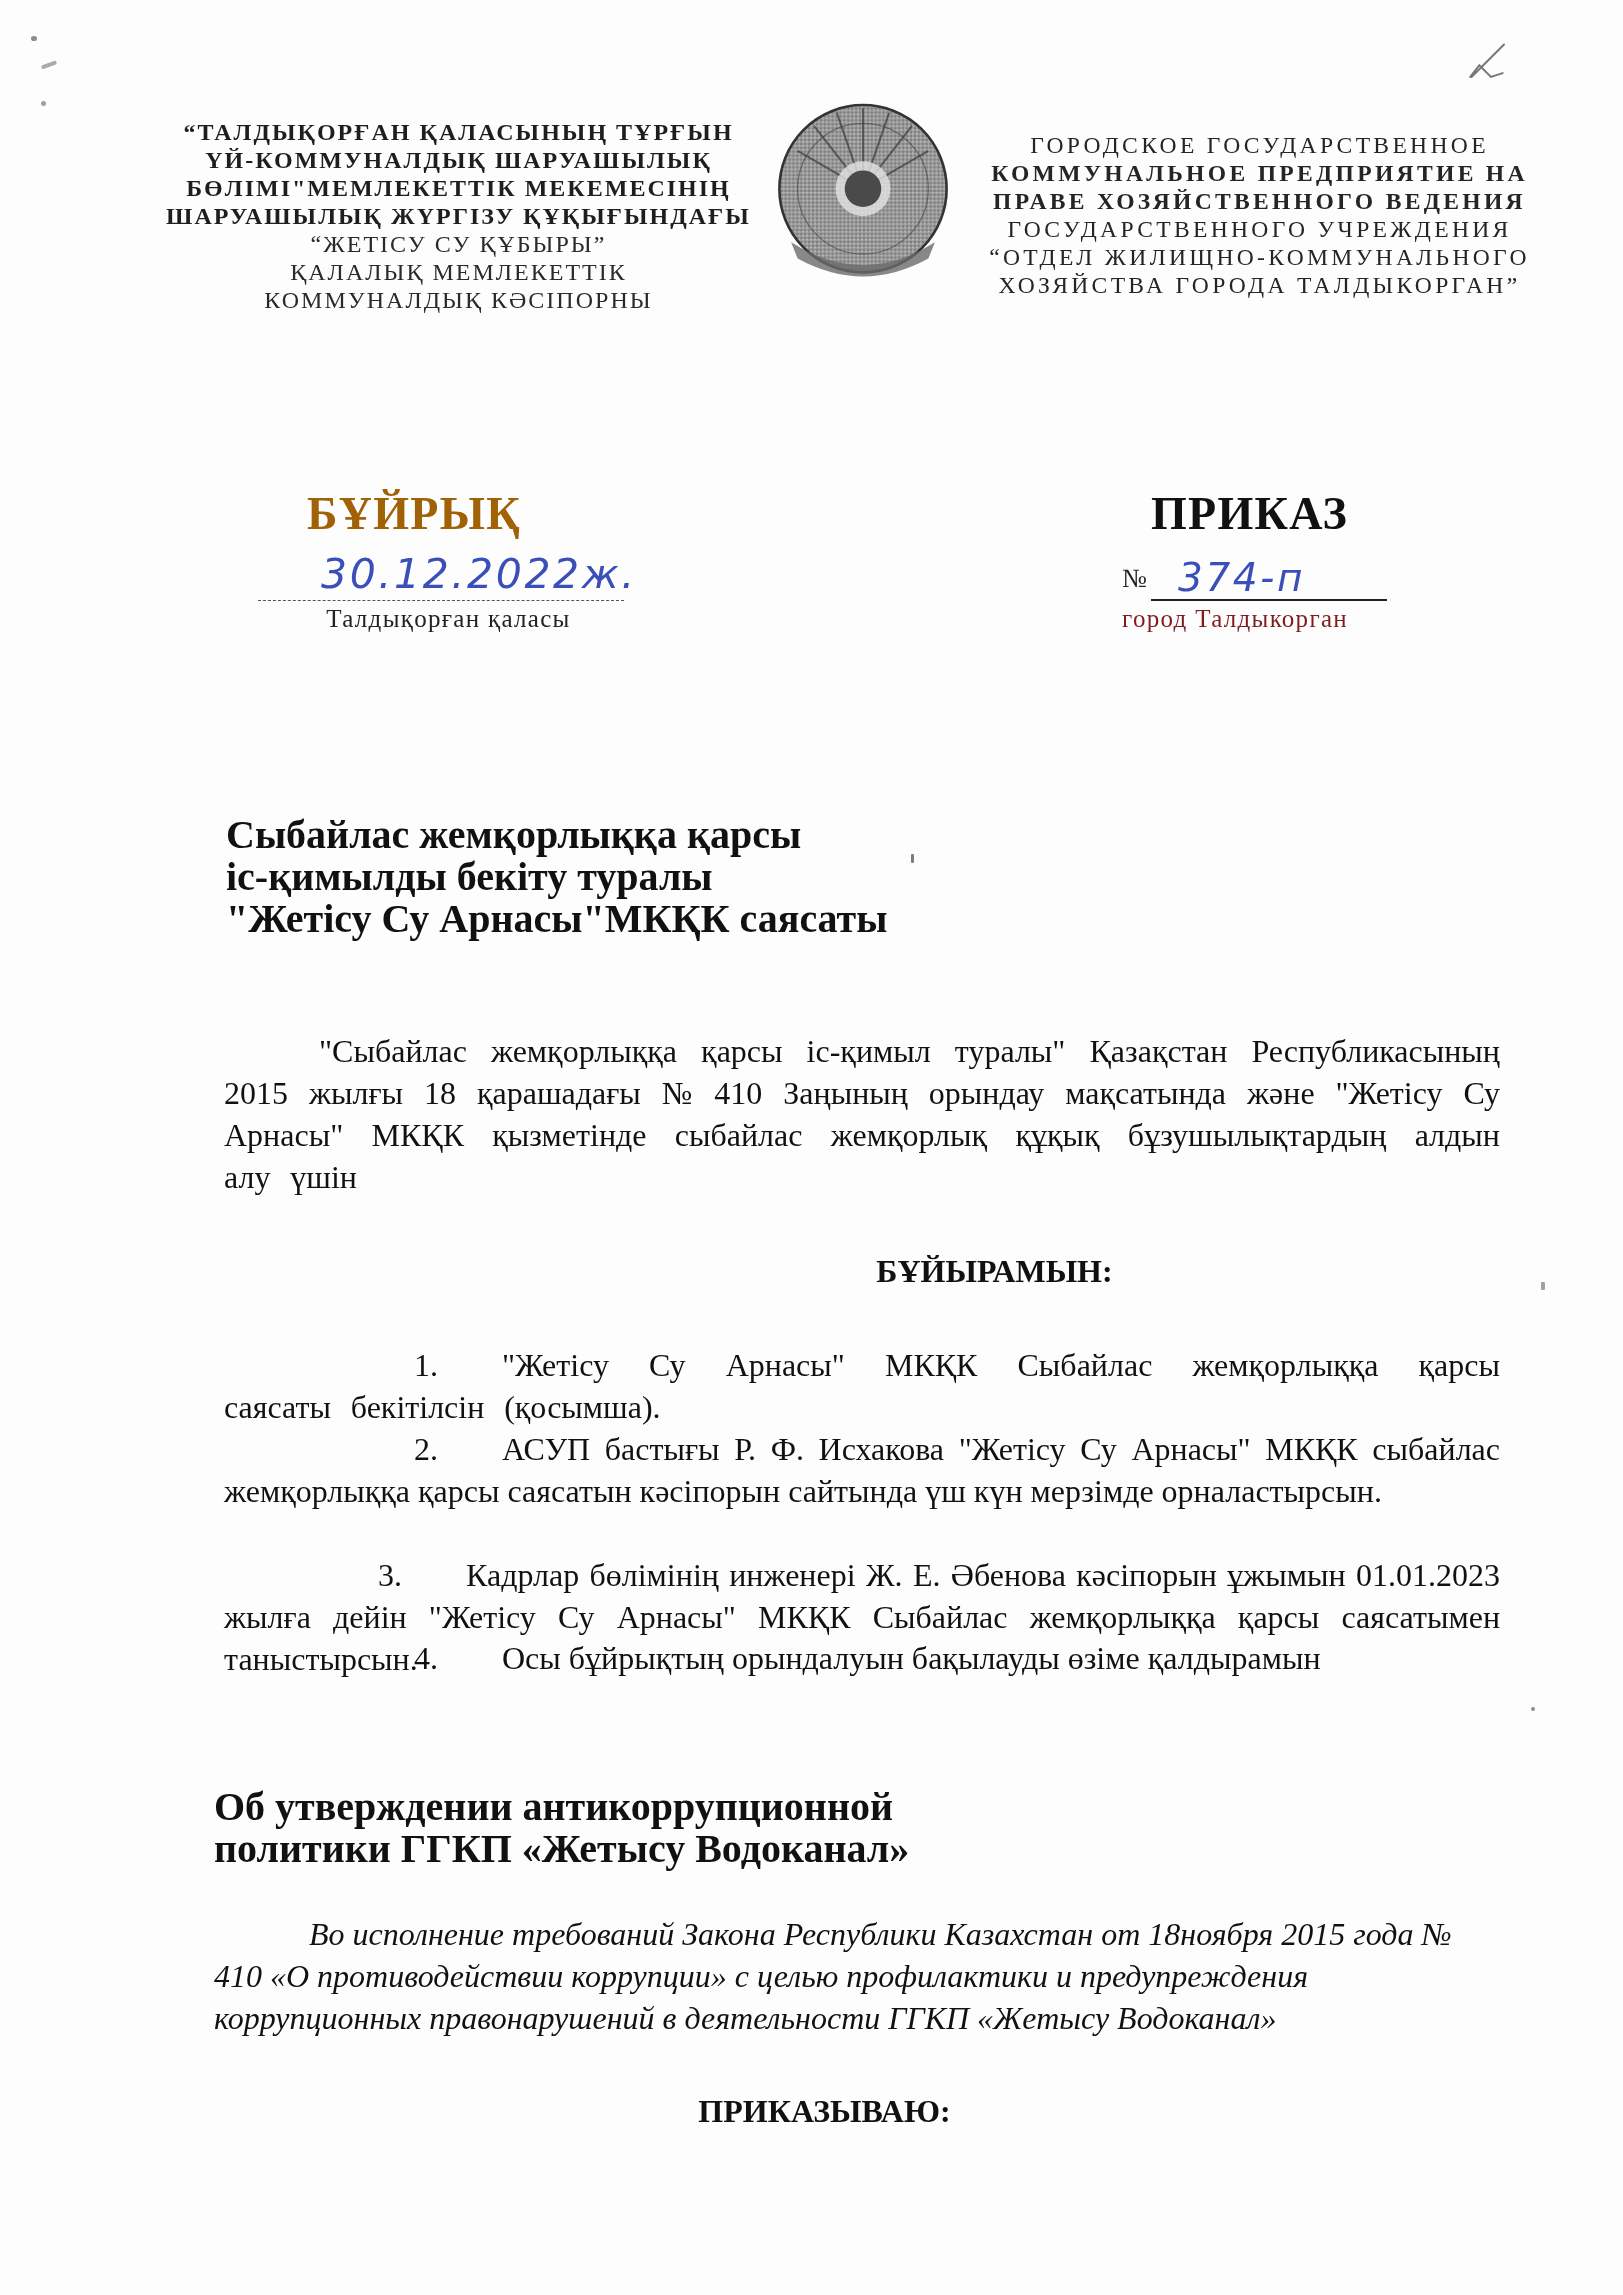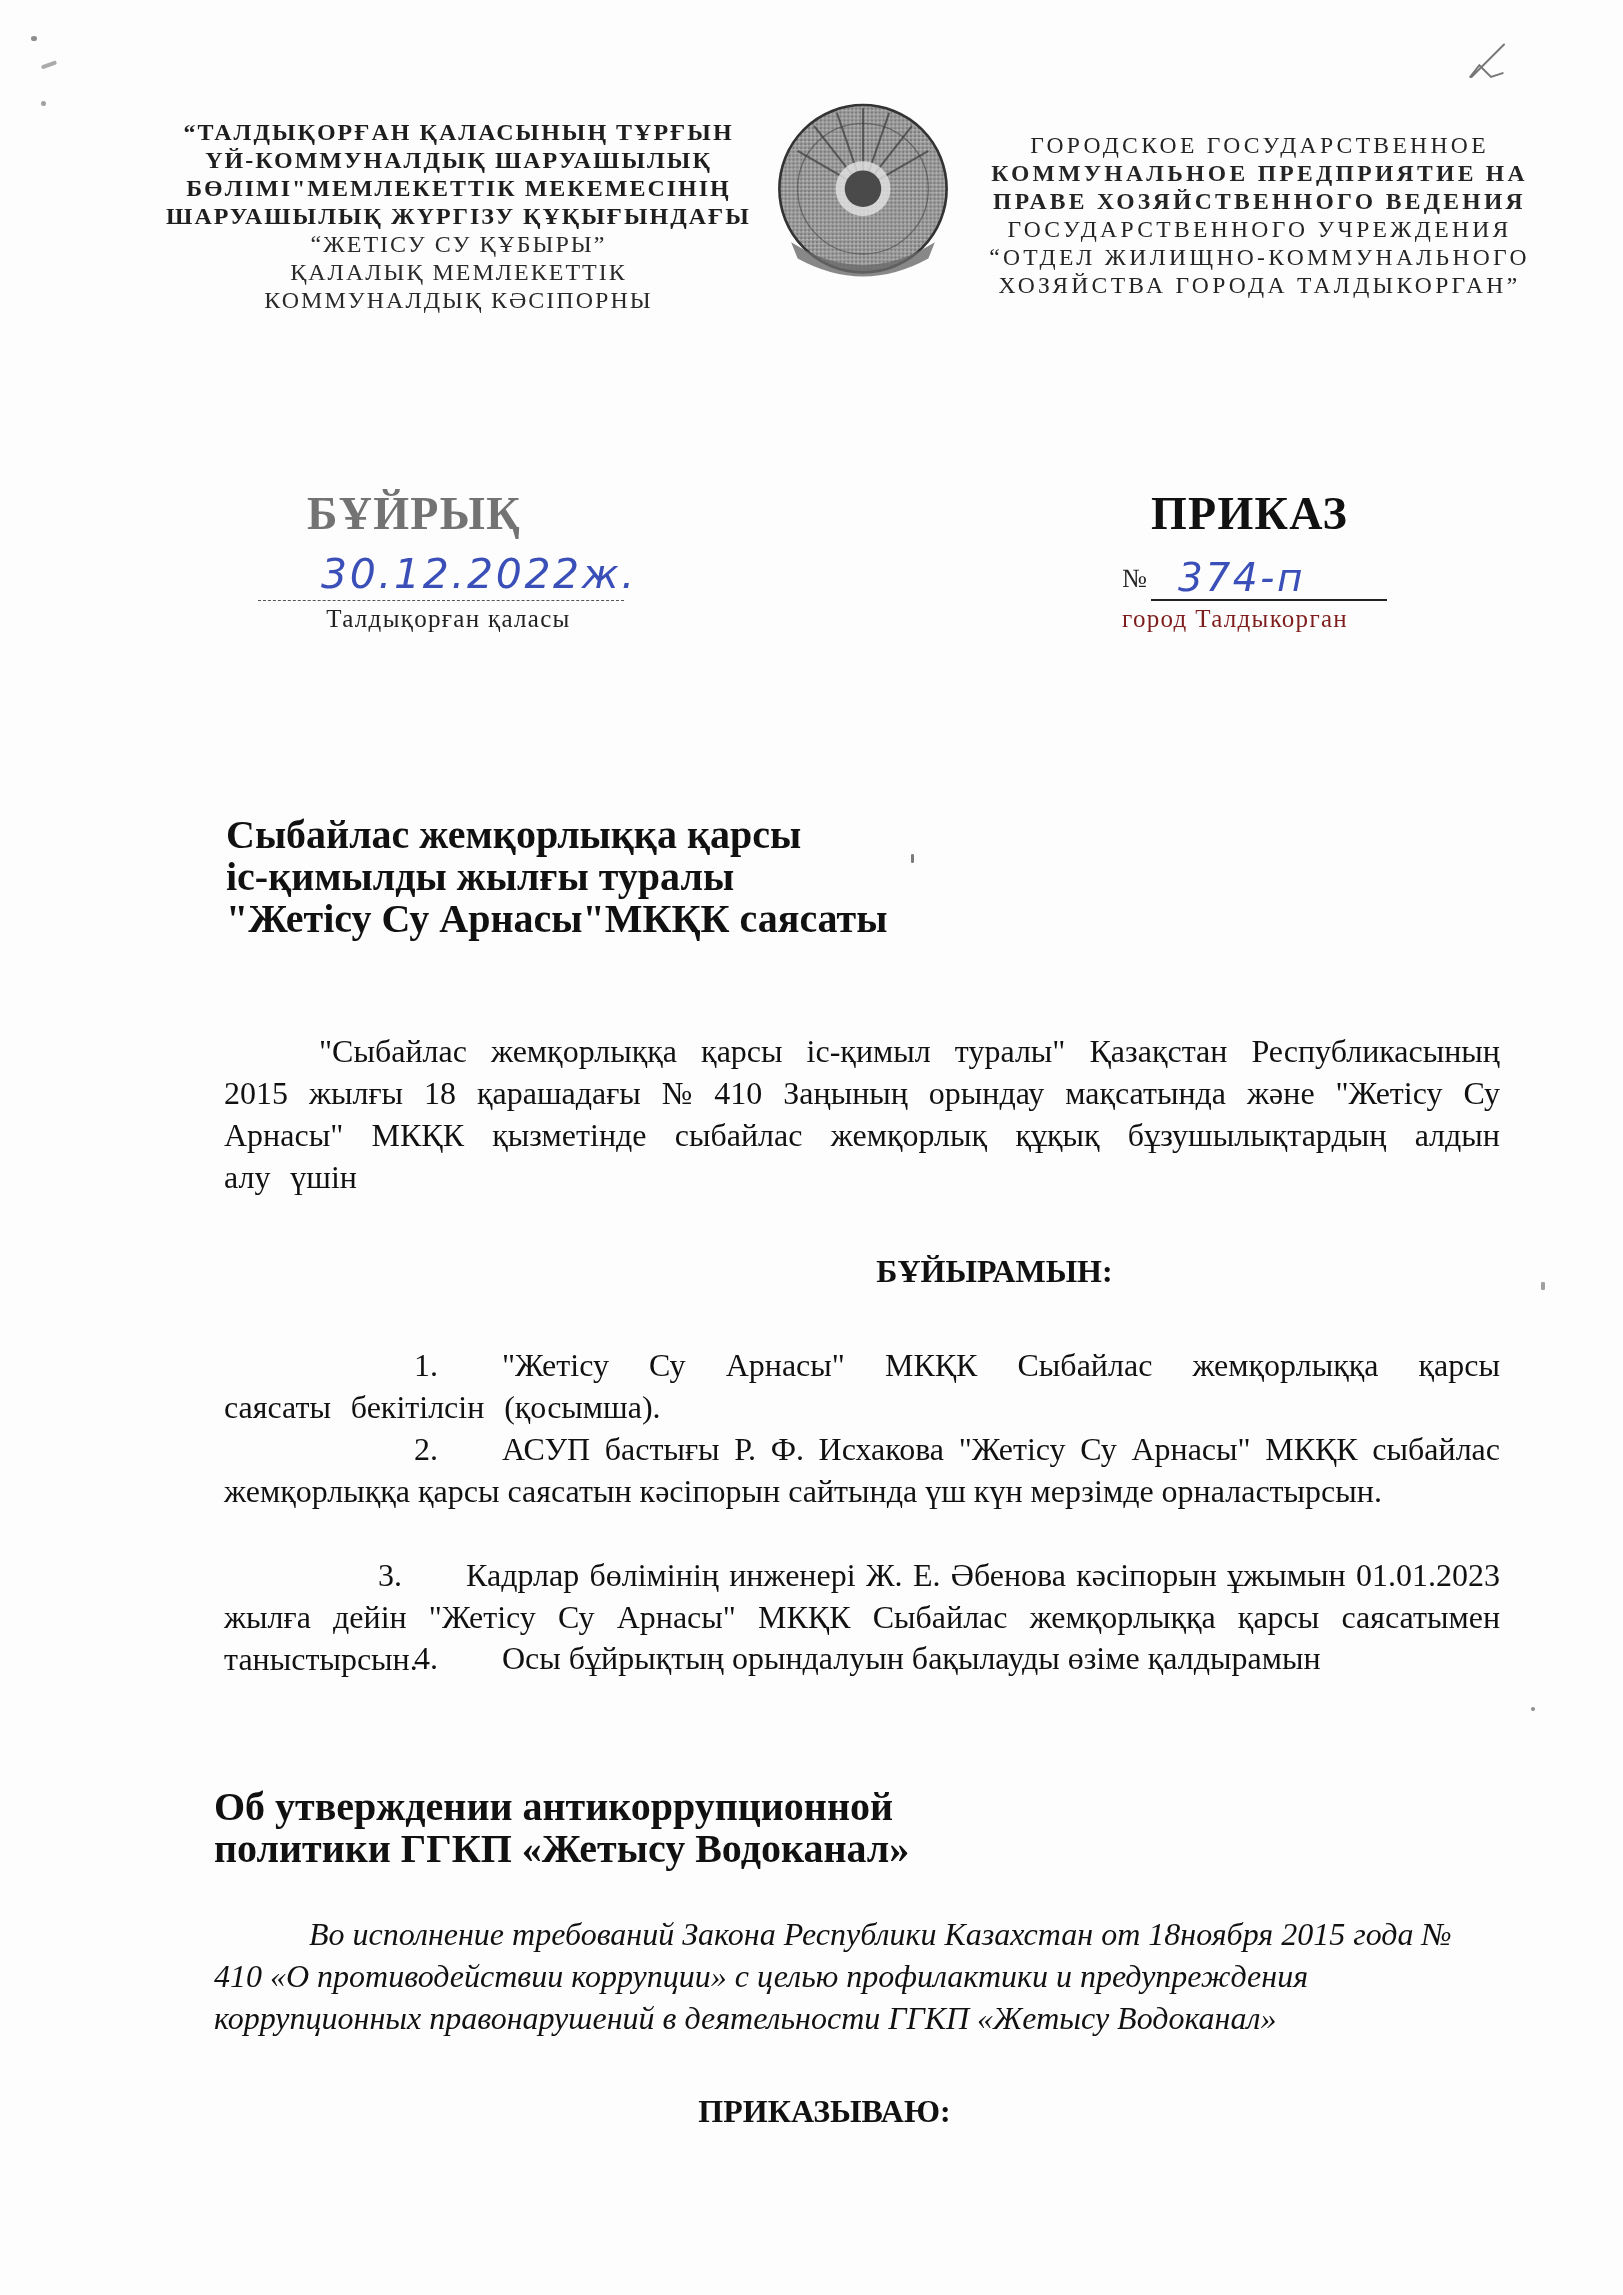--- a/index.html
+++ b/index.html
@@ -27,21 +27,21 @@
 
     .emblem { position: absolute; left: 765px; top: 92px; width: 196px; height: 196px; }
 
     .page-num {
       position: absolute; left: 1465px; top: 39px; width: 52px; height: 46px;
     }
 
     
     .doc-kz-title {
       position: absolute; left: 307px; top: 487px; width: 196px; text-align: center;
-      font-size: 46px; font-weight: bold; letter-spacing: 1.3px; color: #737373;
+      font-size: 46px; font-weight: bold; letter-spacing: 1.3px; color: #a16207;
     }
     .doc-ru-title {
       position: absolute; left: 1151px; top: 487px; width: 196px; text-align: center;
       font-size: 46px; font-weight: bold; letter-spacing: 1.3px; color: #111;
     }
     .date-line {
       position: absolute; left: 258px; top: 600px; width: 366px; height: 0;
       border-top: 1.3px dashed #555;
     }
     .date-hand {
@@ -173,21 +173,21 @@
   <div class="date-line"></div>
   <div class="city-kz">Талдықорған қаласы</div>
 
   <div class="num-sign">№</div>
   <div class="num-hand">374-п</div>
   <div class="num-line"></div>
   <div class="city-ru">город Талдыкорган</div>
 
   <div class="subject subject-kz">
     <span class="line">Сыбайлас жемқорлыққа қарсы</span>
-    <span class="line">іс-қимылды жылғы туралы</span>
+    <span class="line">іс-қимылды бекіту туралы</span>
     <span class="line">"Жетісу Су Арнасы"МКҚК саясаты</span>
   </div>
 
   <div class="para para-first para-kz">"Сыбайлас жемқорлыққа қарсы іс-қимыл туралы" Қазақстан Республикасының 2015 жылғы 18 қарашадағы № 410 Заңының орындау мақсатында және "Жетісу Су Арнасы" МКҚК қызметінде сыбайлас жемқорлық құқық бұзушылықтардың алдын алу үшін</div>
 
   <div class="heading-center bujyramyn">БҰЙЫРАМЫН:</div>
 
   <div class="item item-1">
     <span class="num">1.</span><span class="gap"></span><span>"Жетісу Су Арнасы" МКҚК Сыбайлас жемқорлыққа қарсы саясаты бекітілсін (қосымша).</span>
   </div>

